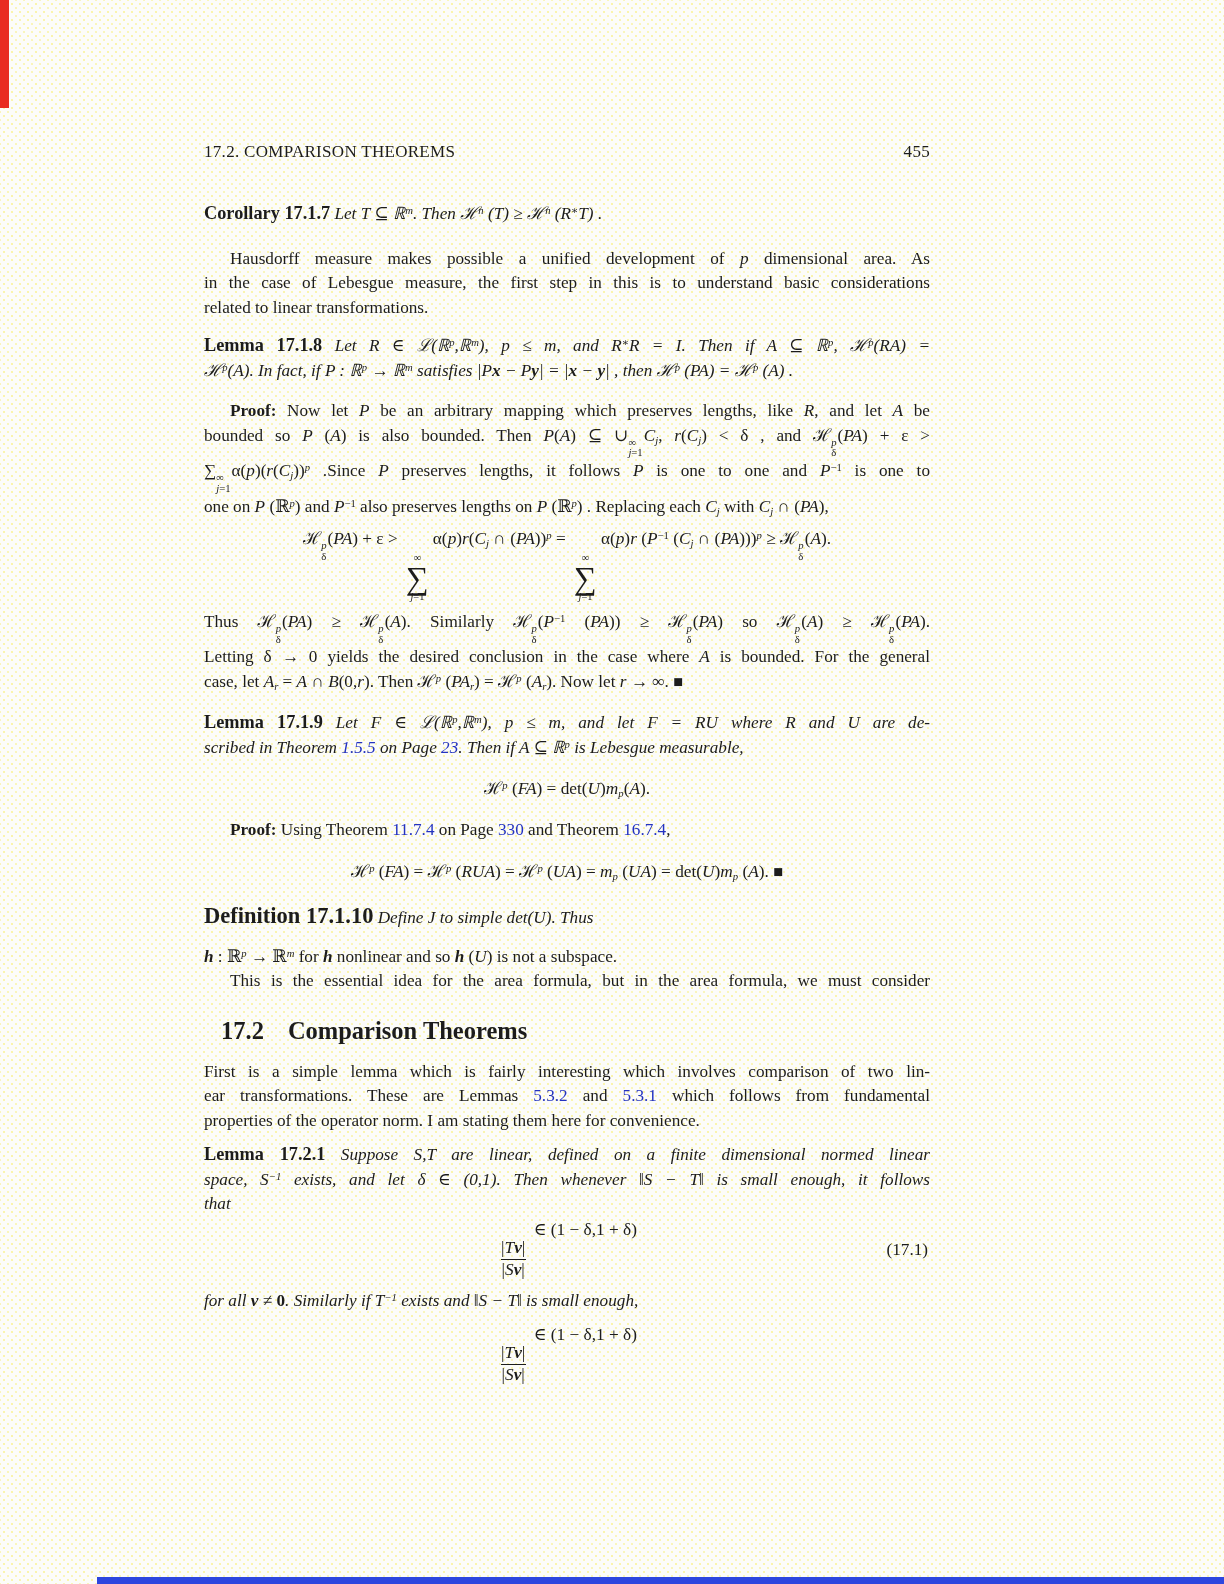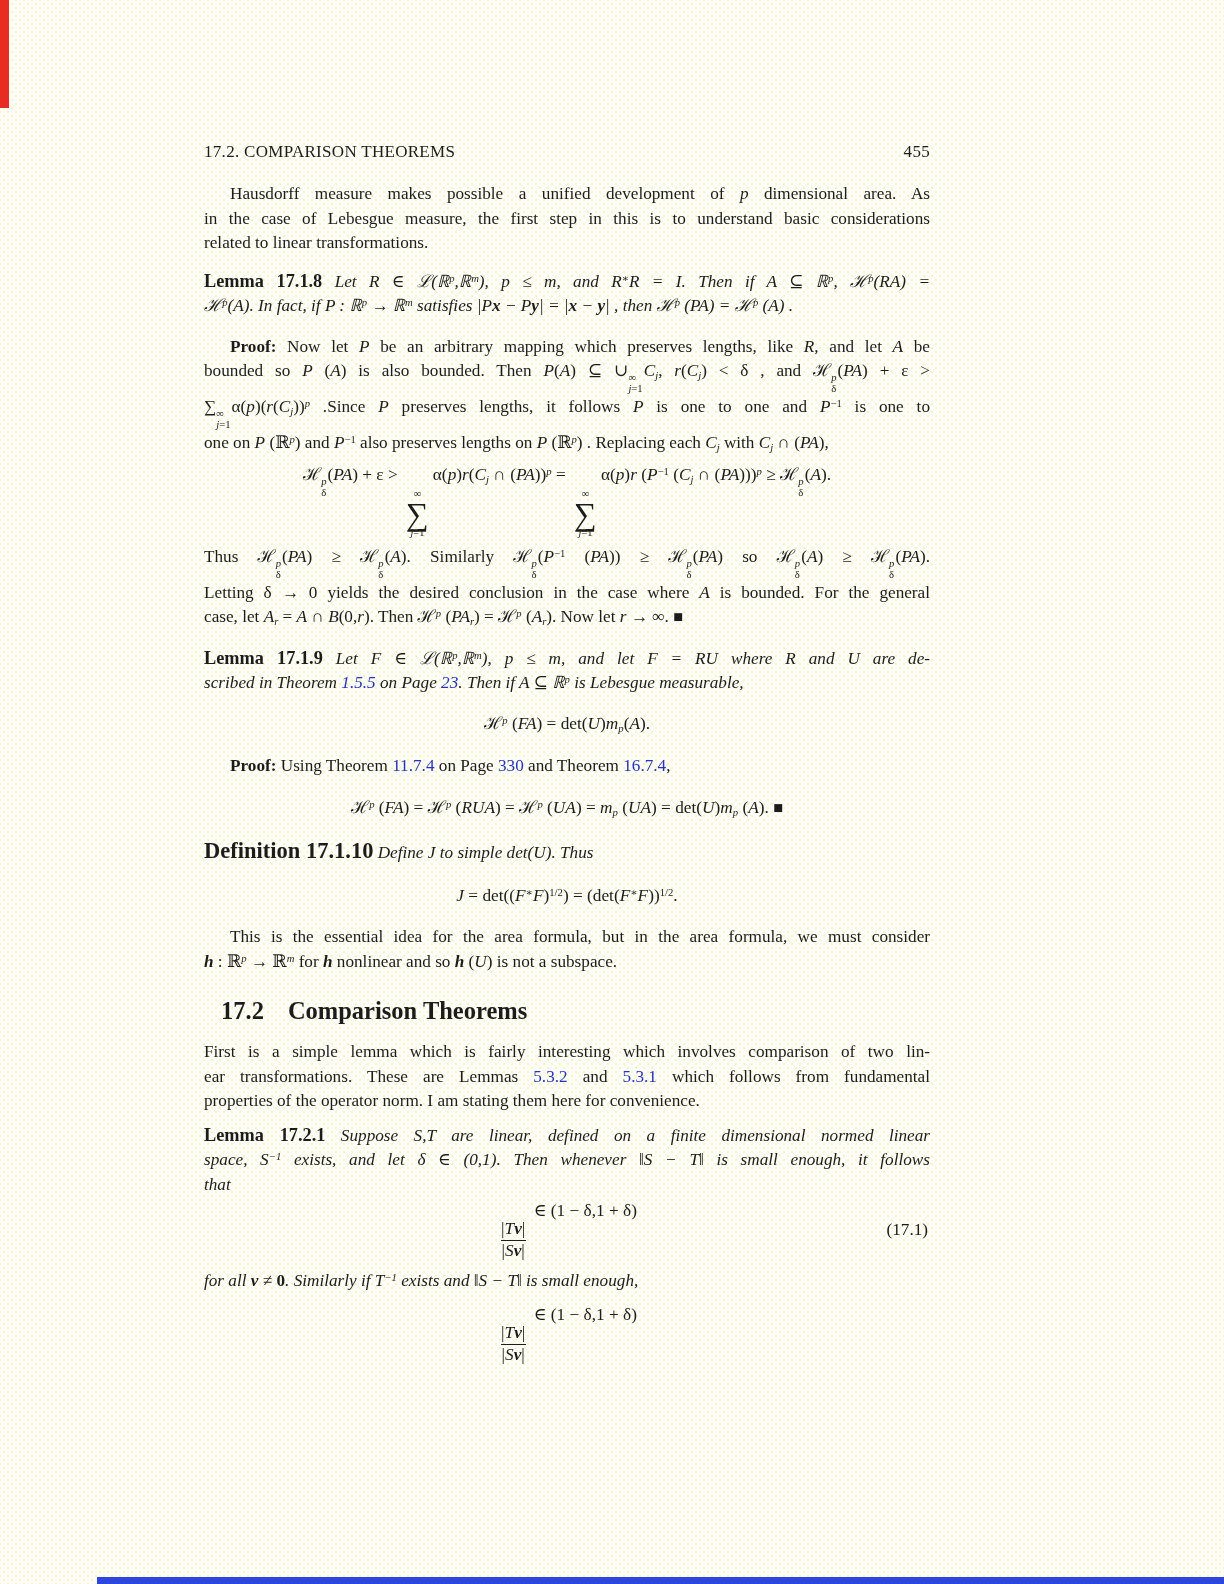--- a/index.html
+++ b/index.html
@@ -73,20 +73,21 @@
   <div class="edge-red"></div>
   <div class="edge-blue"></div>
 
   <div class="content">
 
     <div class="runhead">
       <span>17.2. COMPARISON THEOREMS</span>
       <span>455</span>
     </div>
 
+    <div class="m-cor thmtext jl jl-end"><b class="thmhead">Corollary 17.1.7</b> <i>Let T ⊆ ℝ<sup>m</sup>. Then ℋ<sup>n</sup> (T) ≥ ℋ<sup>n</sup> (R<sup>∗</sup>T) .</i></div>
 
     <div class="m-p1">
       <div class="jl ind">Hausdorff measure makes possible a unified development of <i>p</i> dimensional area. As</div>
       <div class="jl">in the case of Lebesgue measure, the first step in this is to understand basic considerations</div>
       <div class="jl jl-end">related to linear transformations.</div>
     </div>
 
     <div class="m-l18 thmtext">
       <div class="jl"><b class="thmhead">Lemma 17.1.8</b> <i>Let R ∈ ℒ(ℝ<sup>p</sup>,ℝ<sup>m</sup>), p ≤ m, and R<sup>∗</sup>R = I. Then if A ⊆ ℝ<sup>p</sup>, ℋ<sup>p</sup>(RA) =</i></div>
       <div class="jl jl-end"><i>ℋ<sup>p</sup>(A). In fact, if P : ℝ<sup>p</sup> → ℝ<sup>m</sup> satisfies |P<b>x</b> − P<b>y</b>| = |<b>x</b> − <b>y</b>| , then ℋ<sup>p</sup> (PA) = ℋ<sup>p</sup> (A) .</i></div>
@@ -160,27 +161,24 @@
     </div>
 
     <div class="m-pr19 jl jl-end ind"><b>Proof:</b> Using Theorem <a class="lk">11.7.4</a> on Page <a class="lk">330</a> and Theorem <a class="lk">16.7.4</a>,</div>
 
     <div class="eqrow m-eq3">
       <span>ℋ<sup><i>p</i></sup> (<i>FA</i>) = ℋ<sup><i>p</i></sup> (<i>RUA</i>) = ℋ<sup><i>p</i></sup> (<i>UA</i>) = <i>m<sub>p</sub></i> (<i>UA</i>) = <span class="up">det</span>(<i>U</i>)<i>m<sub>p</sub></i> (<i>A</i>). <span class="qed">■</span></span>
     </div>
 
     <div class="m-def thmtext jl jl-end"><b class="defhead">Definition 17.1.10</b> <i>Define J to simple</i> det(<i>U</i>)<i>. Thus</i></div>
 
-    <div class="eqrow m-eq4">
-      <span><i>J</i> = <span class="up">det</span>((<i>F</i><sup>∗</sup><i>F</i>)<sup>1/2</sup>) = (<span class="up">det</span>(<i>F</i><sup>∗</sup><i>F</i>))<sup>1/2</sup>.</span>
-    </div>
 
     <div class="m-p2">
+      <div class="jl jl-end"><b><i>h</i></b> : ℝ<sup><i>p</i></sup> → ℝ<sup><i>m</i></sup> for <b><i>h</i></b> nonlinear and so <b><i>h</i></b> (<i>U</i>) is not a subspace.</div>
       <div class="jl ind">This is the essential idea for the area formula, but in the area formula, we must consider</div>
-      <div class="jl jl-end"><b><i>h</i></b> : ℝ<sup><i>p</i></sup> → ℝ<sup><i>m</i></sup> for <b><i>h</i></b> nonlinear and so <b><i>h</i></b> (<i>U</i>) is not a subspace.</div>
     </div>
 
     <div class="sec m-sec">
       <span class="num">17.2</span><span>Comparison Theorems</span>
     </div>
 
     <div class="m-p3">
       <div class="jl">First is a simple lemma which is fairly interesting which involves comparison of two lin-</div>
       <div class="jl">ear transformations. These are Lemmas <a class="lk">5.3.2</a> and <a class="lk">5.3.1</a> which follows from fundamental</div>
       <div class="jl jl-end">properties of the operator norm. I am stating them here for convenience.</div>

